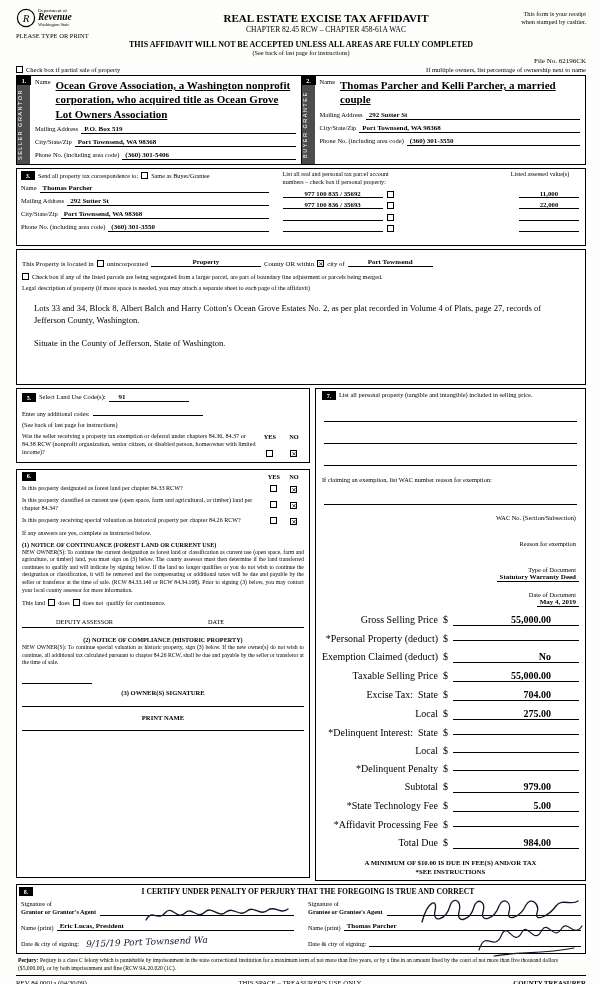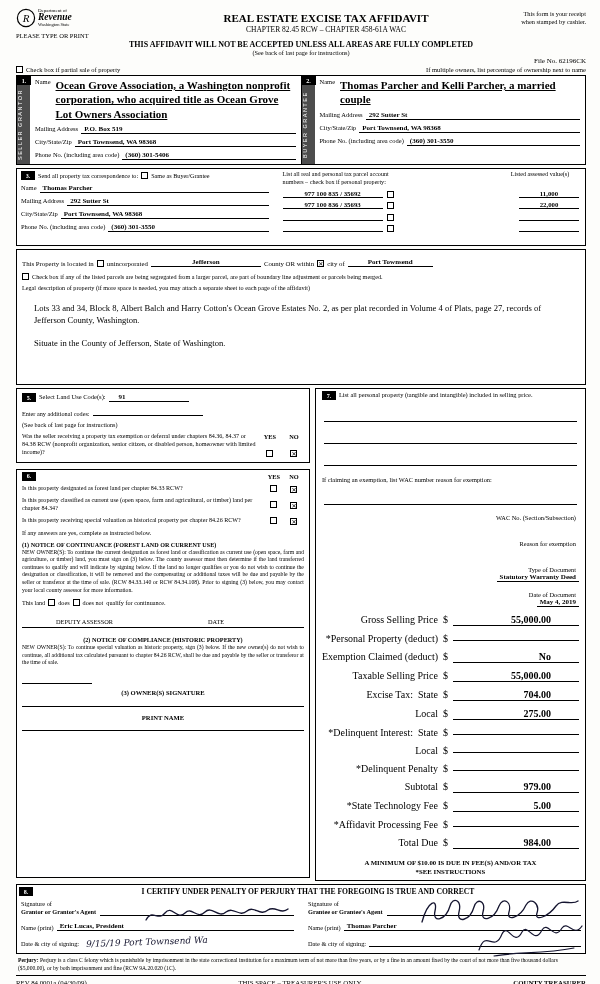--- a/index.html
+++ b/index.html
@@ -271,21 +271,21 @@
         <span class="pval"></span>
       </div>
     </div>
   </div>
 
   <div class="box sec4">
     <div class="locrow">
       <span>This Property is located in</span>
       <span class="cb"></span>
       <span>unincorporated</span>
-      <span class="fval county">Jefferson</span>
+      <span class="fval county">Property</span>
       <span>County OR within</span>
       <span class="cb">✕</span>
       <span>city of</span>
       <span class="fval cityv">Port Townsend</span>
     </div>
     <div class="segrow">
       <span class="cb"></span>
       <span>Check box if any of the listed parcels are being segregated from a larger parcel, are part of boundary line adjustment or parcels being merged.</span>
     </div>
     <div class="legal-lbl">Legal description of property (if more space is needed, you may attach a separate sheet to each page of the affidavit)</div>

